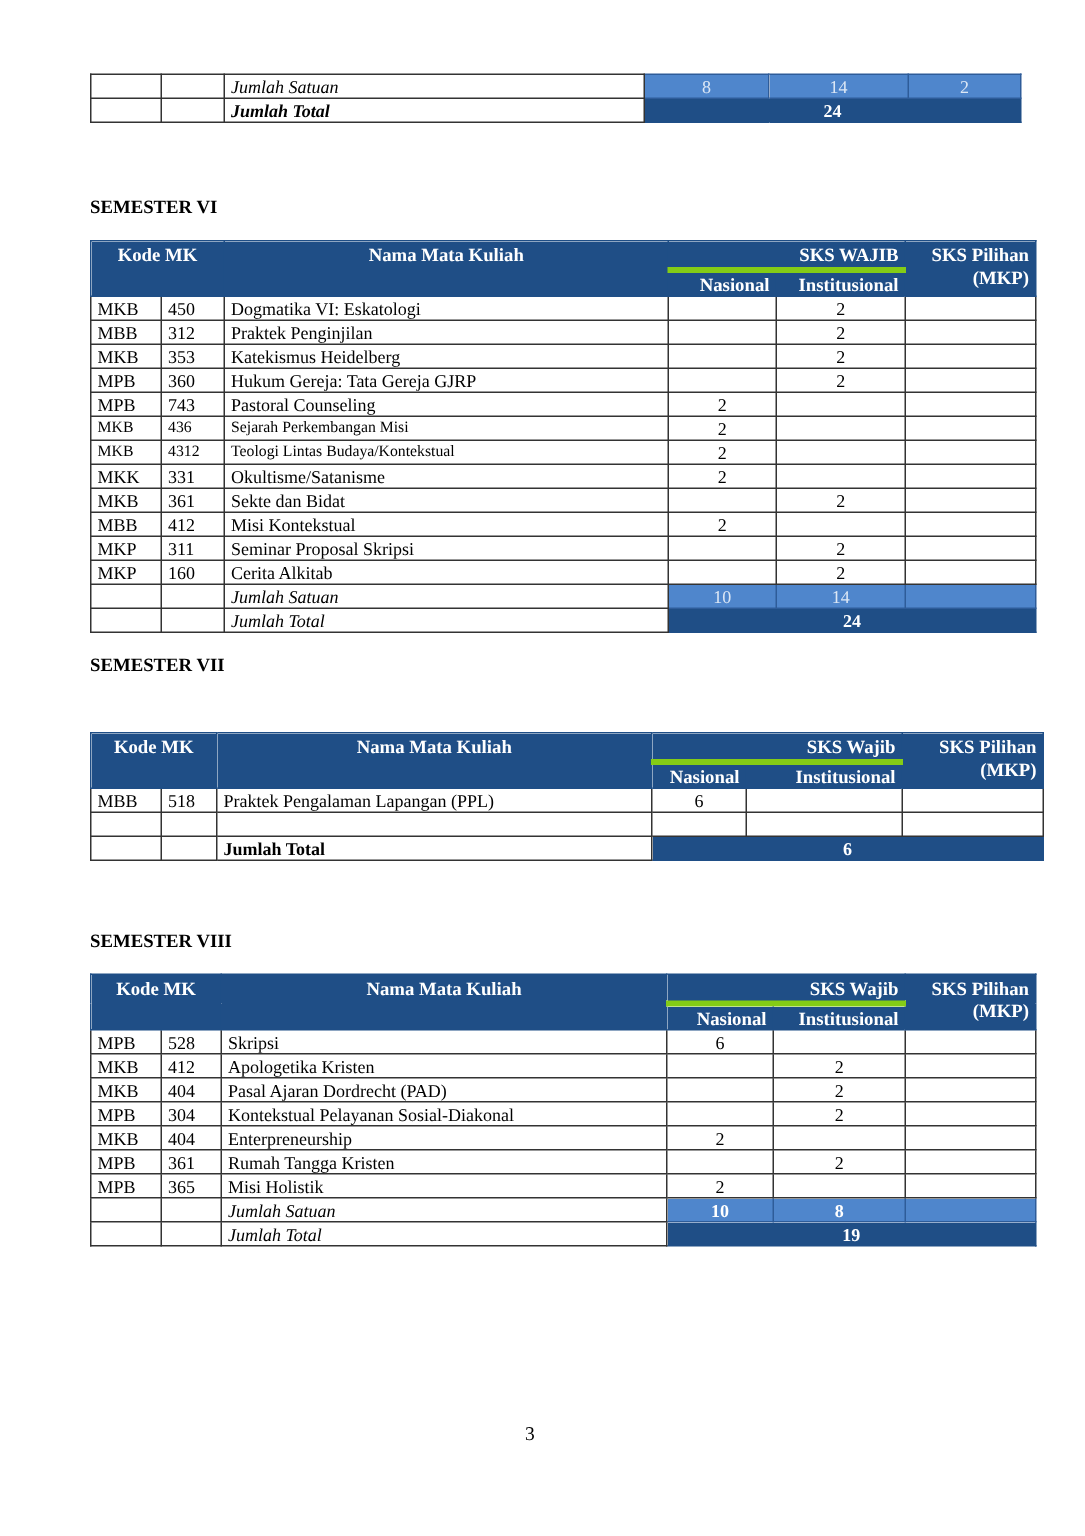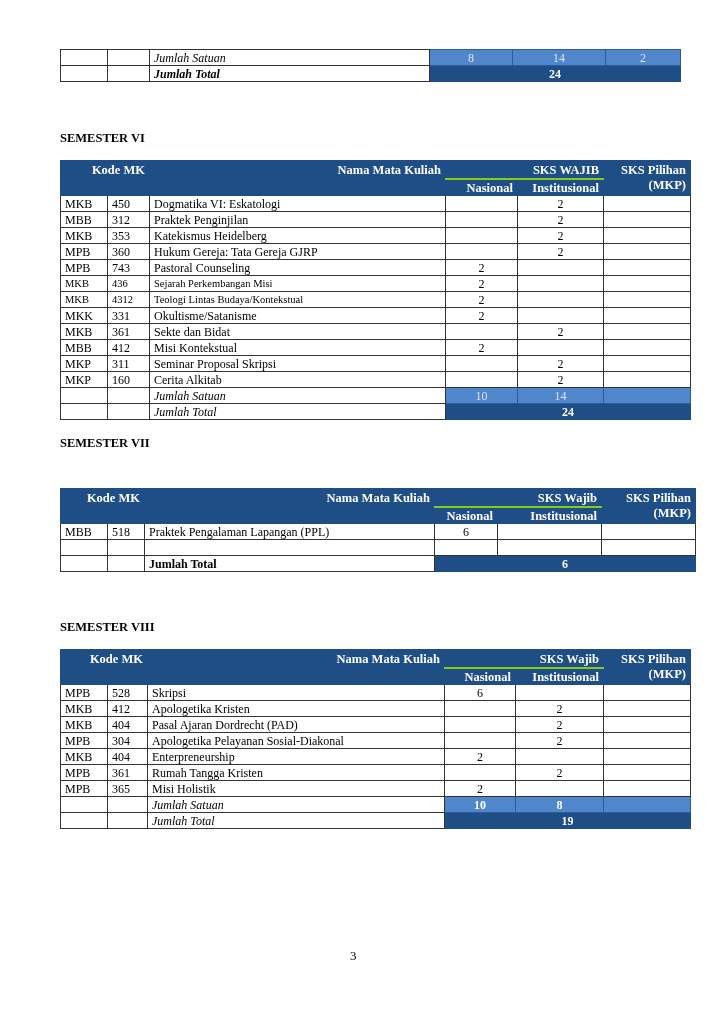--- a/index.html
+++ b/index.html
@@ -1,22 +1,22 @@
 <!DOCTYPE html>
 <html><head>
 <meta charset="utf-8">
 <style>
   html, body { margin: 0; padding: 0; background: #ffffff; }
   body { width: 723px; height: 1024px; position: relative; font-family: "Liberation Serif", "DejaVu Serif", serif; color: #000; }
   .page { position: absolute; left: 0; top: 0; width: 641px; height: 1024px; }
   table { border-collapse: collapse; position: absolute; table-layout: fixed; font-size: 12px; }
   td, th { border: 1px solid #333; padding: 0 4px; height: 15px; line-height: 14px; white-space: nowrap; overflow: hidden; }
-  th { background: #1f4e86; color: #fff; font-weight: bold; font-size: 12.5px; border-color: #1f4e86; text-align: right; vertical-align: top; padding-top: 2px; }
+  th { background: #1f4e86; color: #fff; font-weight: bold; font-size: 12.5px; border-color: #1f4e86; text-align: center; vertical-align: top; padding-top: 2px; }
   th.c { text-align: right; }
-  th.sub { border-top: 2px solid #84cc16; padding-top: 1px; height: 14px; margin-left: 20px; }
+  th.sub { border-top: 4px solid #84cc16; padding-top: 1px; height: 14px; margin-left: 20px; }
   td.kode { }
   td.num { text-align: center; }
   td.it { font-style: italic; }
   td.bi { font-style: italic; font-weight: bold; }
   td.b { font-weight: bold; }
   td.small { font-size: 10.5px; }
   td.satuan { background: #4f86cc; color: #dce7f5; text-align: center; border-color: #2e5c99; }
   td.total { background: #1f4e86; color: #fff; text-align: center; font-weight: bold; border-color: #1f4e86; }
   .semtitle { position: absolute; left: 60px; font-weight: bold; font-size: 12.5px; }
   .pagenum { position: absolute; left: 350px; top: 948px; font-size: 13px; }
@@ -274,21 +274,21 @@
           <td class="kode">MKB</td>
           <td class="kode">404</td>
           <td>Pasal Ajaran Dordrecht (PAD)</td>
           <td class="num"></td>
           <td class="num">2</td>
           <td class="num"></td>
         </tr>
     <tr>
           <td class="kode">MPB</td>
           <td class="kode">304</td>
-          <td>Apologetika Pelayanan Sosial-Diakonal</td>
+          <td>Kontekstual Pelayanan Sosial-Diakonal</td>
           <td class="num"></td>
           <td class="num">2</td>
           <td class="num"></td>
         </tr>
     <tr>
           <td class="kode">MKB</td>
           <td class="kode">404</td>
           <td>Enterpreneurship</td>
           <td class="num">2</td>
           <td class="num"></td>

